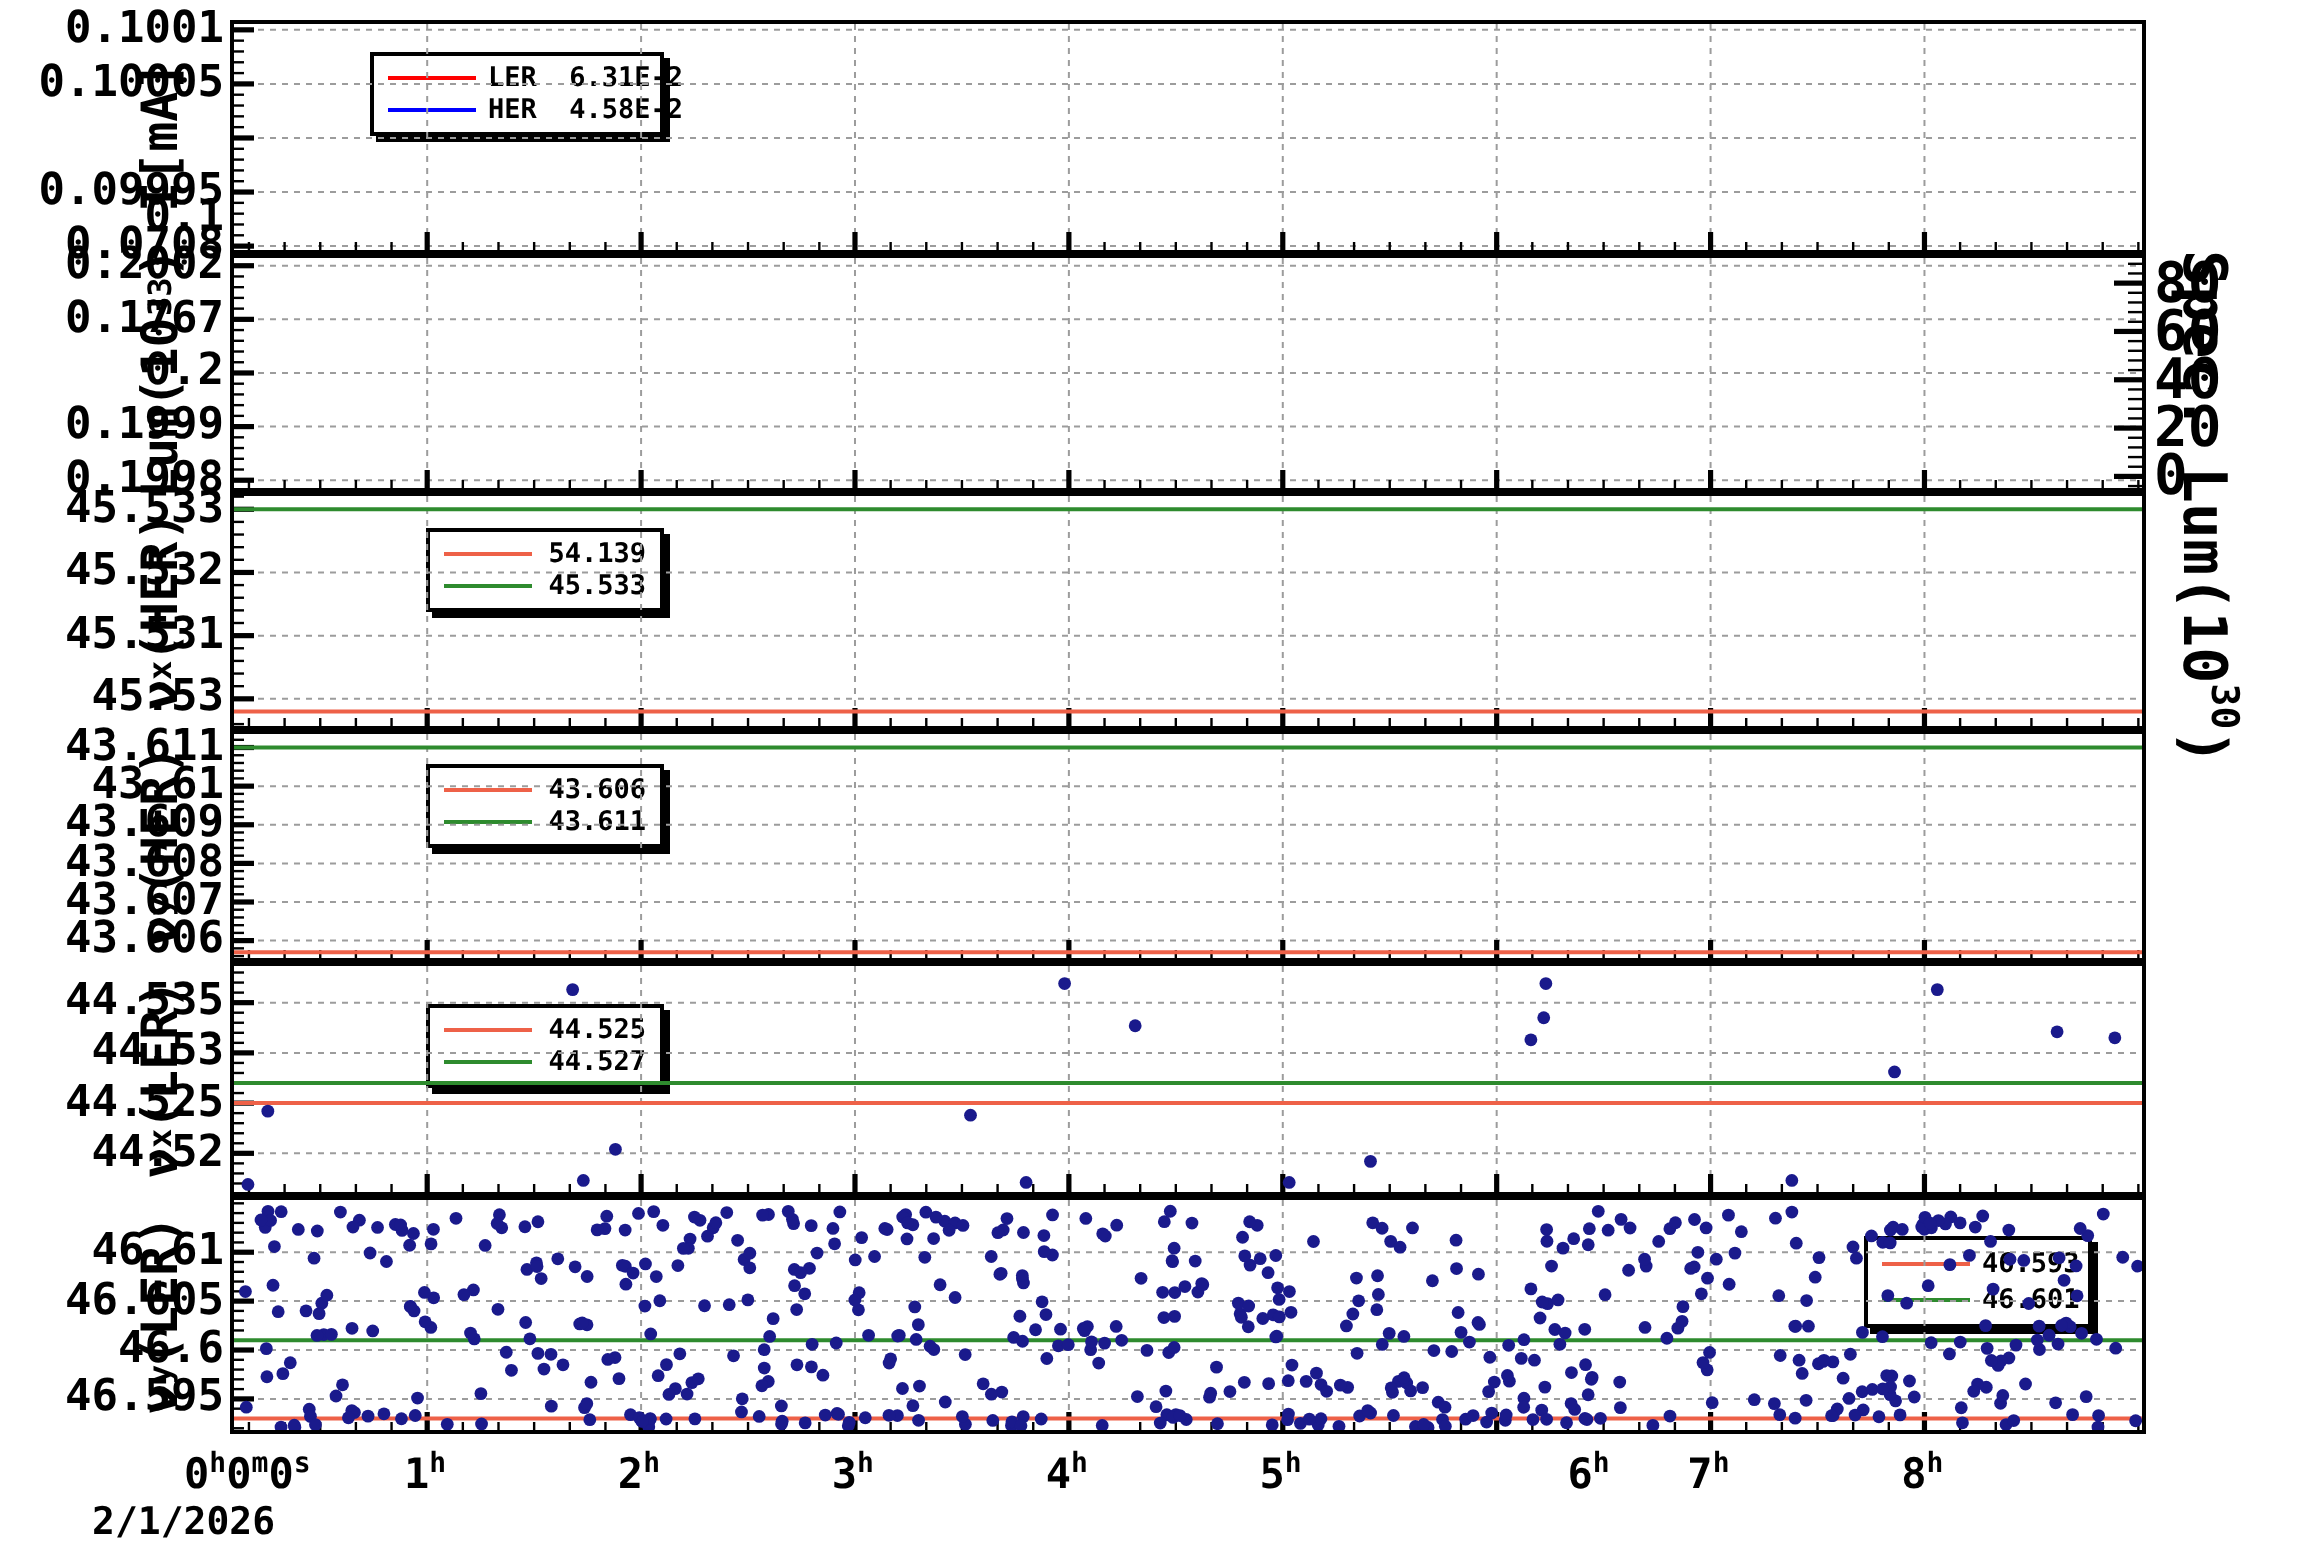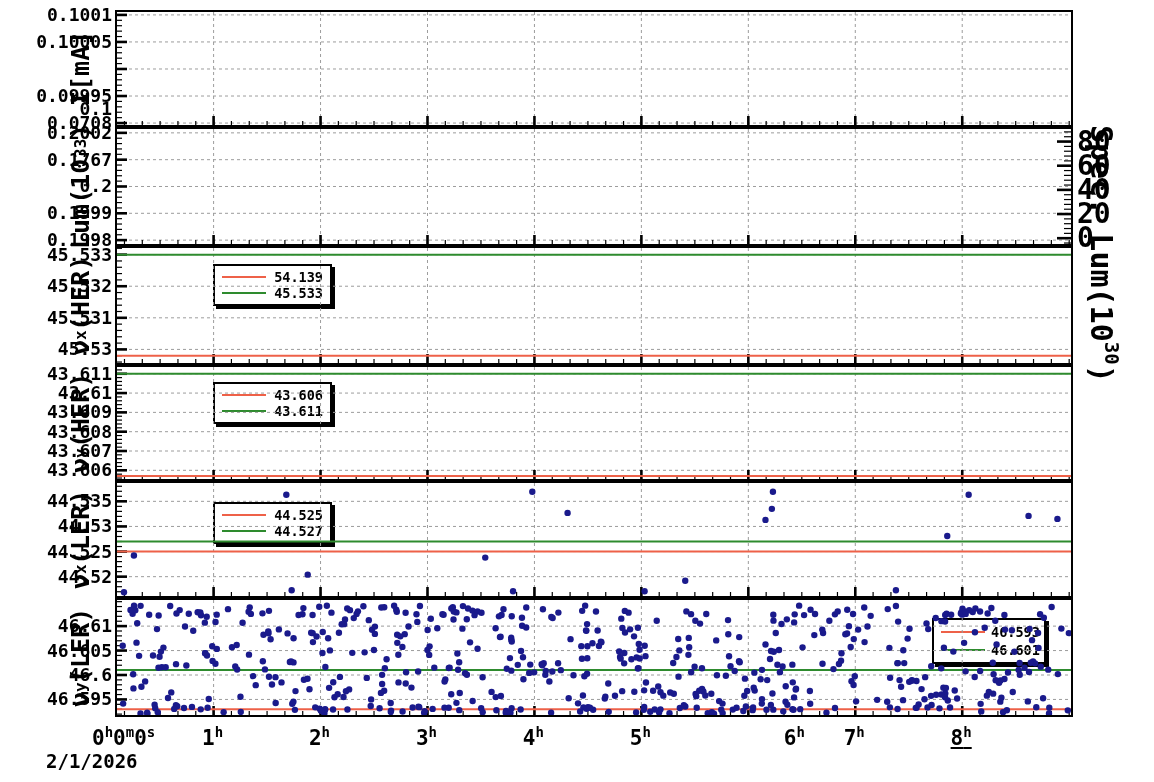--- a/index.html
+++ b/index.html
@@ -2,21 +2,21 @@
 <html><head>
 <meta charset="utf-8">
 <style>
   html,body{margin:0;padding:0;background:#fff;}
   .fig{
     position:relative;width:1154px;height:782px;background:#fff;overflow:hidden;
     font-family:"DejaVu Sans Mono","Liberation Mono",monospace;font-weight:bold;color:#000;
   }
   .panel{position:absolute;border:2px solid #000;box-sizing:border-box;z-index:2;background:transparent;}
   .panel svg{position:absolute;left:0;top:0;display:block;overflow:hidden;}
-  .ylab{position:absolute;left:2px;width:110px;text-align:right;font-size:18px;line-height:22px;z-index:3;}
+  .ylab{position:absolute;left:2px;width:110px;text-align:right;font-size:22px;line-height:22px;z-index:3;}
   .rylab{position:absolute;width:44px;text-align:left;font-size:28px;line-height:22px;z-index:3;}
   .axis-title{
     position:absolute;left:64px;width:32px;display:flex;align-items:center;justify-content:center;
     writing-mode:vertical-rl;transform:rotate(180deg);font-size:25px;z-index:3;white-space:nowrap;
   }
   .axis-title sup{font-size:16px;}
   .axis-title sub{font-size:16px;}
   .right-axis-title{
     position:absolute;writing-mode:vertical-rl;font-size:30px;z-index:3;white-space:nowrap;line-height:1;
   }
@@ -31,20 +31,30 @@
   .lrow{display:flex;align-items:center;}
   .lsample{display:inline-block;height:0;border-top:2px solid #000;width:44px;flex:0 0 auto;margin-right:6px;}
   .llabel{flex:1;white-space:pre;}
   .date-label{position:absolute;left:46px;top:750px;font-size:19px;z-index:3;}
 </style>
 </head>
 <body>
 
 <div class="fig" id="figure">
   <div class="date-label">2/1/2026</div>
+<div class="legend" style="left: 185px; top: 26px; width: 147px; height: 42px;">
+      <div class="lrow">
+        <div class="lsample" style="border-top-color: rgb(255, 0, 0);"></div>
+        <div class="llabel" style="text-align: left;">LER  6.31E-2</div>
+      </div>
+      <div class="lrow">
+        <div class="lsample" style="border-top-color: rgb(0, 0, 255);"></div>
+        <div class="llabel" style="text-align: left;">HER  4.58E-2</div>
+      </div>
+    </div>
     <div class="panel" style="left: 115px; top: 10px; width: 958px; height: 117px;">
       <svg width="954" height="113">
         <line x1="96.5956817111724" y1="0" x2="96.5956817111724" y2="113" stroke="#9c9c9c" stroke-width="1" stroke-dasharray="3 3"></line>
         <line x1="203.54395641353335" y1="0" x2="203.54395641353335" y2="113" stroke="#9c9c9c" stroke-width="1" stroke-dasharray="3 3"></line>
         <line x1="310.49223111589424" y1="0" x2="310.49223111589424" y2="113" stroke="#9c9c9c" stroke-width="1" stroke-dasharray="3 3"></line>
         <line x1="417.44050581825525" y1="0" x2="417.44050581825525" y2="113" stroke="#9c9c9c" stroke-width="1" stroke-dasharray="3 3"></line>
         <line x1="524.3887805206161" y1="0" x2="524.3887805206161" y2="113" stroke="#9c9c9c" stroke-width="1" stroke-dasharray="3 3"></line>
         <line x1="631.3370552229771" y1="0" x2="631.3370552229771" y2="113" stroke="#9c9c9c" stroke-width="1" stroke-dasharray="3 3"></line>
         <line x1="738.285329925338" y1="0" x2="738.285329925338" y2="113" stroke="#9c9c9c" stroke-width="1" stroke-dasharray="3 3"></line>
         <line x1="845.2336046276989" y1="0" x2="845.2336046276989" y2="113" stroke="#9c9c9c" stroke-width="1" stroke-dasharray="3 3"></line>
@@ -1443,14 +1453,14 @@
       <span>(LER)</span>
     </div>
     <div class="xlab" style="left: 92px;"><span>0</span><sup>h</sup><span>0</span><sup>m</sup><span>0</span><sup>s</sup></div>
     <div class="xlab xhour" style="left: 213.596px;"><span>1</span><sup>h</sup></div>
     <div class="xlab xhour" style="left: 320.544px;"><span>2</span><sup>h</sup></div>
     <div class="xlab xhour" style="left: 427.492px;"><span>3</span><sup>h</sup></div>
     <div class="xlab xhour" style="left: 534.441px;"><span>4</span><sup>h</sup></div>
     <div class="xlab xhour" style="left: 641.389px;"><span>5</span><sup>h</sup></div>
     <div class="xlab xhour" style="left: 748.337px; margin-left: 47px;"><span>6</span><sup>h</sup></div>
     <div class="xlab xhour" style="left: 855.285px;"><span>7</span><sup>h</sup></div>
-    <div class="xlab xhour" style="left: 962.234px; text-decoration: underline;"><span>8</span><sup>h</sup></div>
+    <div class="xlab xhour" style="left: 962.234px;"><span>8</span><sup>h</sup></div>
   </div>
 
 </body></html>

